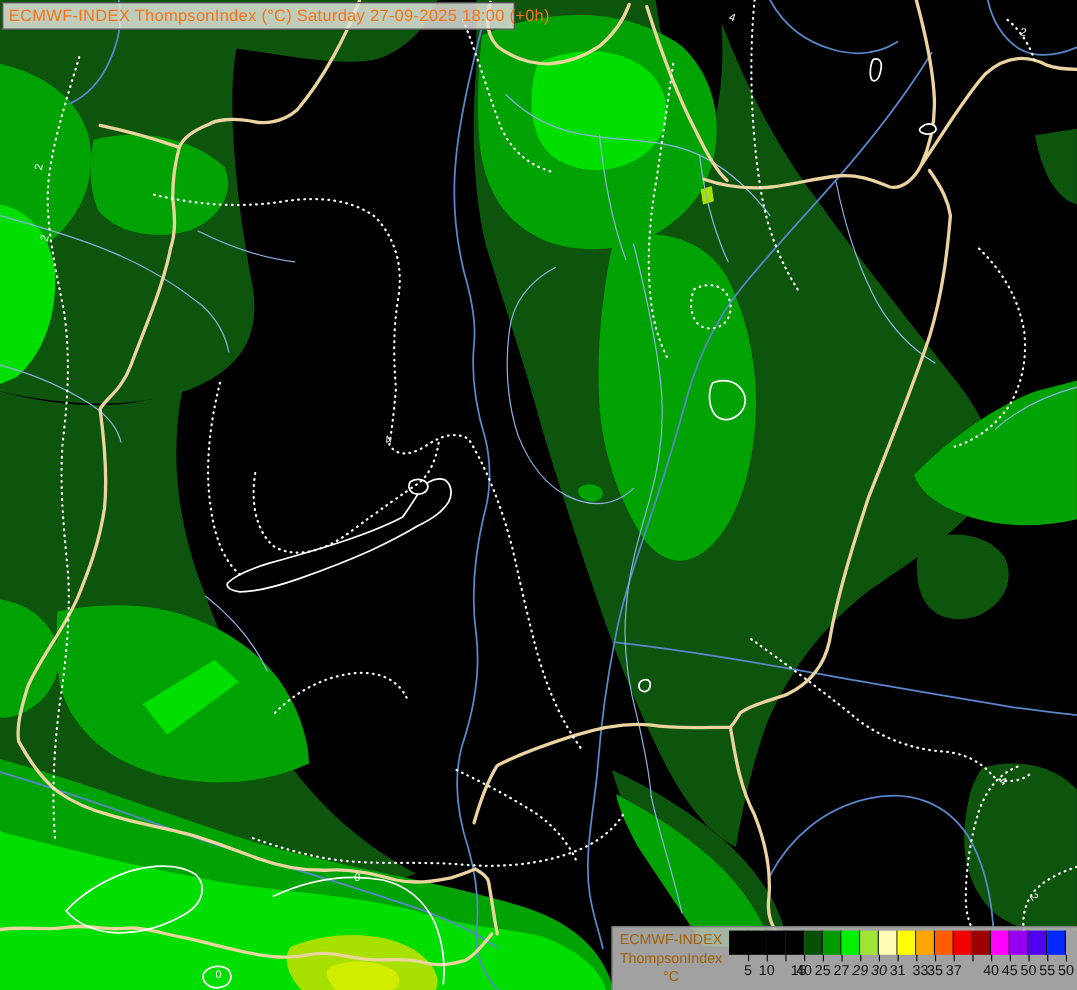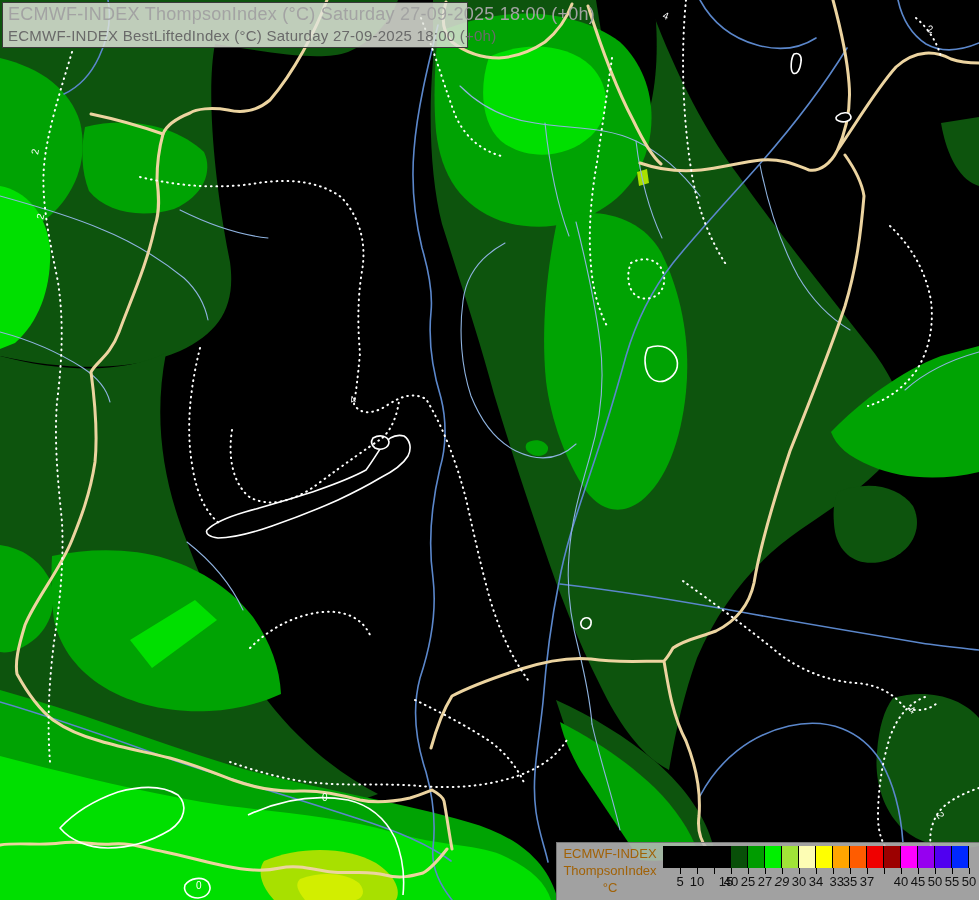--- a/index.html
+++ b/index.html
@@ -20,21 +20,21 @@
   .river{stroke:var(--river-blue);stroke-width:1.6;fill:none;stroke-linecap:round;}
   .riverl{stroke:var(--river-light);stroke-width:1.1;fill:none;stroke-linecap:round;}
   .dotted{stroke:var(--contour-white);stroke-width:2;fill:none;stroke-dasharray:.7 4.8;stroke-linecap:round;}
   .wsolid{stroke:var(--contour-white);stroke-width:1.6;fill:none;stroke-linejoin:round;}
   .lake{stroke:var(--contour-white);stroke-width:1.6;fill:#000;stroke-linejoin:round;}
   .clabel{fill:#fff;font-family:"Liberation Sans",sans-serif;font-size:10px;}
 
   
   .titlebox{position:absolute;left:2px;top:2px;width:464px;background:rgba(225,229,219,.84);
             border:1px solid #3a3a3a;padding:1px 0;}
-  .titlebox .l1{color:#a3a3a3;font-size:18px;letter-spacing:.25px;line-height:21px;padding:0 5px;white-space:nowrap;}
+  .titlebox .l1{color:#f97316;font-size:15px;letter-spacing:.25px;line-height:21px;padding:0 5px;white-space:nowrap;}
   .titlebox .l2{color:#6a6a6a;font-size:15px;letter-spacing:.25px;line-height:21px;padding:0 5px;white-space:nowrap;}
 
   
   .legend{position:absolute;left:556px;top:842px;width:423px;height:58px;
           background:rgba(183,183,183,.88);border-top:1px solid #777;border-left:1px solid #777;}
   .legtext{position:absolute;left:0;top:2px;width:106px;color:#a16207;text-align:center;}
   .legtext div{font-size:13px;line-height:17px;}
   .cbar{position:absolute;left:106px;top:3px;width:306px;height:22px;display:flex;}
   .cbar .cell{height:22px;border-right:1px solid #000;box-sizing:border-box;flex:0 0 17px;}
   .cbar .cell:first-child{border-left:1px solid #000;}
@@ -165,21 +165,20 @@
         <text x="927" y="32" class="clabel" transform="rotate(10 927 32)">2</text>
         <text x="908" y="712" class="clabel" transform="rotate(25 908 712)">4</text>
         <text x="936" y="815" class="clabel" transform="rotate(55 936 815)">2</text>
         <text x="322" y="801" class="clabel" transform="rotate(0 322 801)">0</text>
         <text x="196" y="889" class="clabel" transform="rotate(0 196 889)">0</text>
       </g>
   </svg>
 
   <div class="titlebox">
     <div class="l1">ECMWF-INDEX ThompsonIndex (°C) Saturday 27-09-2025 18:00 (+0h)</div>
-    <div class="l2">ECMWF-INDEX BestLiftedIndex (°C) Saturday 27-09-2025 18:00 (+0h)</div>
   </div>
 
   <div class="legend">
     <div class="legtext">
       <div>ECMWF-INDEX</div>
       <div>ThompsonIndex</div>
       <div>°C</div>
     </div>
     <div class="cbar" id="cbar">
         <div class="cell" style="background: rgb(0, 0, 0);"></div>
@@ -222,22 +221,22 @@
         <i style="left: 306px;"></i>
       </div>
     <div class="cnums" id="cnums">
         <span style="left: 6px;">5</span>
         <span style="left: 23px;">10</span>
         <span style="left: 52px;">15</span>
         <span style="left: 57px;">40</span>
         <span style="left: 74px;">25</span>
         <span style="left: 91px;">27</span>
         <span style="left: 108px; font-style: italic;">29</span>
-        <span style="left: 125px;">30</span>
-        <span style="left: 142px;">34</span>
+        <span style="left: 125px; font-style: italic;">30</span>
+        <span style="left: 142px;">31</span>
         <span style="left: 159px; text-align: right;">33</span>
         <span style="left: 176px;">35</span>
         <span style="left: 193px;">37</span>
         <span style="left: 210px; margin-top: 24px;">39</span>
         <span style="left: 227px;">40</span>
         <span style="left: 244px;">45</span>
         <span style="left: 261px;">50</span>
         <span style="left: 278px;">55</span>
         <span style="left: 295px;">50</span>
       </div>

